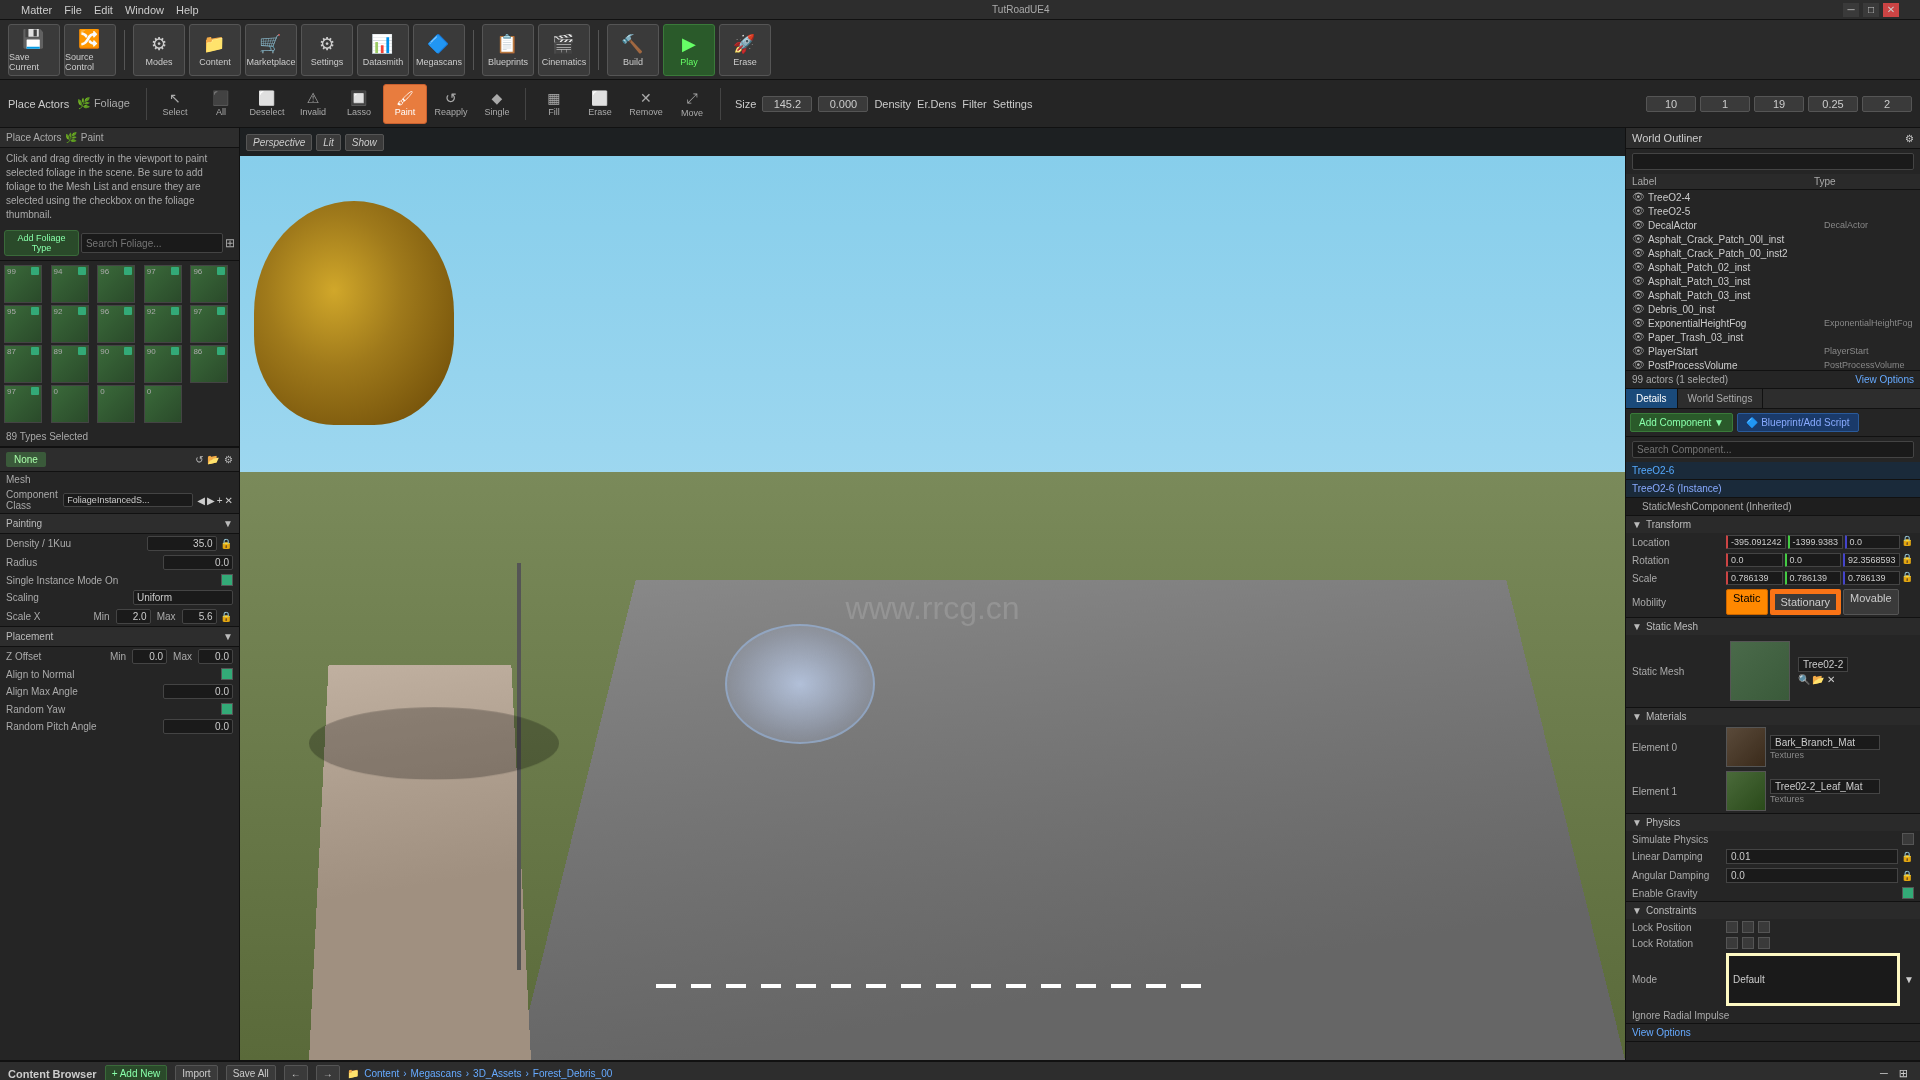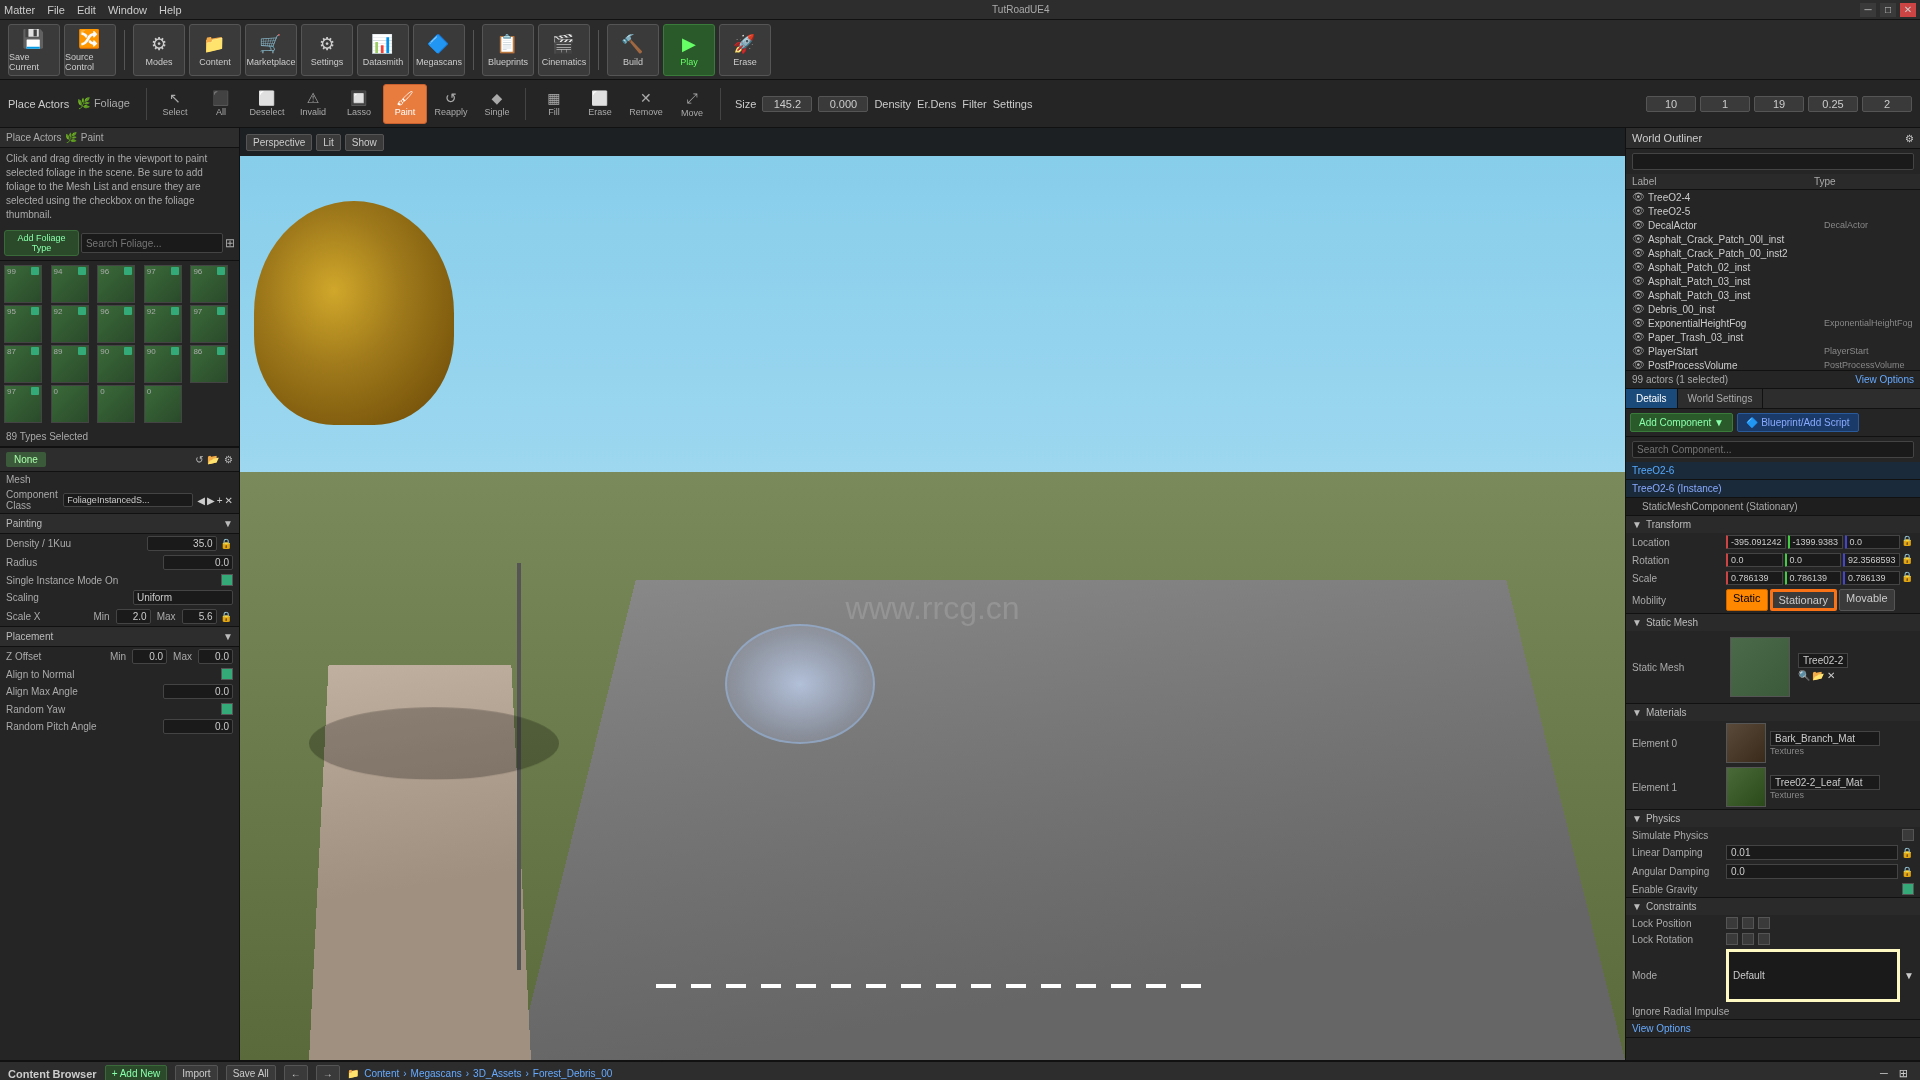--- a/index.html
+++ b/index.html
@@ -1,19 +1,19 @@
 <!DOCTYPE html>
 <html><head>
   <meta charset="utf-8">
   <style>
     * { margin: 0; padding: 0; box-sizing: border-box; }
     body { width: 1920px; height: 1080px; background: #1a1a1a; font-family: 'Segoe UI', Arial, sans-serif; font-size: 11px; color: #ccc; overflow: hidden; }
 
     
-    #menu-bar { width: 100%; height: 20px; background: #2d2d2d; display: flex; align-items: center; padding: 0 4px; gap: 12px; border-bottom: 1px solid #111; }
+    #menu-bar { width: 100%; height: 20px; background: #2d2d2d; display: flex; align-items: center; padding: 0 21px; gap: 12px; border-bottom: 1px solid #111; }
     #menu-bar span { font-size: 11px; color: #ccc; cursor: pointer; }
     #window-controls { margin-left: auto; display: flex; gap: 4px; }
     #window-controls span { width: 16px; height: 14px; display: flex; align-items: center; justify-content: center; font-size: 10px; cursor: pointer; }
 
     
     #main-toolbar { width: 100%; height: 60px; background: #2a2a2a; display: flex; align-items: center; padding: 0 8px; gap: 4px; border-bottom: 1px solid #111; }
     .toolbar-btn { display: flex; flex-direction: column; align-items: center; justify-content: center; width: 52px; height: 52px; background: #3a3a3a; border: 1px solid #555; border-radius: 3px; cursor: pointer; color: #ccc; font-size: 9px; gap: 2px; }
     .toolbar-btn .icon { font-size: 18px; }
     .toolbar-sep { width: 1px; height: 40px; background: #555; margin: 0 4px; }
 
@@ -44,21 +44,21 @@
     .prop-label { color: #aaa; font-size: 10px; flex: 1; }
     .prop-value { background: #1a1a1a; border: 1px solid #444; color: #ccc; padding: 1px 3px; font-size: 10px; width: 70px; border-radius: 2px; text-align: right; }
     .prop-value-wide { background: #1a1a1a; border: 1px solid #444; color: #ccc; padding: 1px 3px; font-size: 10px; width: 100px; border-radius: 2px; }
     .checkbox-row { display: flex; align-items: center; padding: 2px 6px; gap: 4px; }
     .checkbox { width: 12px; height: 12px; background: #3a7; border: 1px solid #555; display: inline-block; }
     .component-class { background: #1a1a1a; border: 1px solid #444; color: #ccc; padding: 1px 3px; font-size: 9px; width: 130px; border-radius: 2px; }
 
     
     #viewport { flex: 1; background: #1a2a3a; position: relative; overflow: hidden; }
     #viewport-toolbar { position: absolute; top: 0; left: 0; right: 0; height: 28px; background: rgba(30,30,30,0.85); display: flex; align-items: center; padding: 0 6px; gap: 4px; z-index: 10; }
-    #viewport-toolbar .vp-btn { background: #3a3a3a; border: 1px solid #555; color: #ccc; padding: 2px 6px; font-size: 10px; border-radius: 2px; cursor: pointer; }
+    #viewport-toolbar .vp-btn { background: #3a3a3a; border: 1px solid #555; color: #ccc; padding: 2px 6px; font-size: 10px; border-radius: 2px; cursor: pointer; font-style: italic; }
 
     
     #right-panel { width: 295px; background: #252525; border-left: 1px solid #111; display: flex; flex-direction: column; flex-shrink: 0; overflow: hidden; }
     #outliner-header { background: #2d2d2d; padding: 4px 6px; font-size: 11px; color: #ccc; border-bottom: 1px solid #111; display: flex; align-items: center; justify-content: space-between; }
     #outliner-search { width: calc(100% - 12px); margin: 4px 6px; background: #1a1a1a; border: 1px solid #444; color: #ccc; padding: 2px 4px; font-size: 10px; border-radius: 2px; }
     #outliner-cols { display: flex; padding: 2px 6px; border-bottom: 1px solid #111; background: #2a2a2a; }
     #outliner-cols span { font-size: 10px; color: #aaa; }
     #outliner-cols .col-label { flex: 1; }
     #outliner-cols .col-type { width: 100px; }
     .outliner-list { flex: 0 0 180px; overflow-y: auto; }
@@ -82,21 +82,21 @@
     .details-prop { display: flex; align-items: center; padding: 2px 6px; gap: 4px; }
     .details-prop-label { font-size: 10px; color: #aaa; width: 90px; flex-shrink: 0; }
     .xyz-row { display: flex; gap: 2px; flex: 1; }
     .xyz-field { flex: 1; background: #1a1a1a; border: 1px solid #444; padding: 1px 3px; font-size: 9px; color: #ccc; border-radius: 1px; }
     .xyz-field.x { border-left: 2px solid #c44; }
     .xyz-field.y { border-left: 2px solid #4c4; }
     .xyz-field.z { border-left: 2px solid #44c; }
     .mobility-row { display: flex; gap: 2px; }
     .mob-btn { padding: 2px 6px; font-size: 11px; border-radius: 2px; cursor: pointer; }
     .mob-static { background: #f80; color: #000; border: 1px solid #c60; }
-    .mob-stationary { background: #3a3a3a; color: #ccc; border: 3px solid #f97316; }
+    .mob-stationary { background: #3a3a3a; color: #ccc; border: 5px solid #f97316; }
     .mob-movable { background: #3a3a3a; color: #ccc; border: 1px solid #555; }
     .static-mesh-preview { width: 60px; height: 60px; background: linear-gradient(135deg, #4a6a4a, #3a5a3a); border: 1px solid #555; margin: 4px; }
     .material-preview { width: 40px; height: 40px; background: linear-gradient(135deg, #6a5a3a, #4a3a2a); border: 1px solid #555; }
 
     
     #bottom-panel { width: 100%; height: 260px; background: #1e1e1e; border-top: 2px solid #111; display: flex; flex-direction: column; flex-shrink: 0; }
     #content-browser-header { display: flex; align-items: center; padding: 3px 8px; background: #2d2d2d; border-bottom: 1px solid #111; gap: 8px; }
     #content-browser-header .cb-title { font-size: 11px; color: #ccc; font-weight: bold; }
     .cb-btn { background: #3a3a3a; border: 1px solid #555; color: #ccc; padding: 2px 6px; font-size: 10px; border-radius: 2px; cursor: pointer; }
     .cb-btn.green { background: #2a4a2a; border-color: #3a6a3a; color: #8fa; }
@@ -560,21 +560,21 @@
           <span>Add Component</span> ▼
         </button>
         <button class="blueprint-btn">
           <span>🔷</span>
           <span>Blueprint/Add Script</span>
         </button>
       </div>
       <input type="text" style="width: calc(100% - 12px); margin: 4px 6px; background: rgb(26, 26, 26); border: 1px solid rgb(68, 68, 68); color: rgb(204, 204, 204); padding: 2px 4px; font-size: 10px; border-radius: 2px;" placeholder="Search Component...">
       <div class="selected-actor">TreeO2-6</div>
       <div style="padding:3px 6px;font-size:10px;color:#8af;background:#1a2a3a;border-bottom:1px solid #111;">TreeO2-6 (Instance)</div>
-      <div style="padding:3px 6px 3px 16px;font-size:10px;color:#aaa;background:#1e1e1e;border-bottom:1px solid #111;">StaticMeshComponent (Stationary)</div>
+      <div style="padding:3px 6px 3px 16px;font-size:10px;color:#aaa;background:#1e1e1e;border-bottom:1px solid #111;">StaticMeshComponent (Inherited)</div>
 
       
       <div class="details-section">
         <div class="details-section-header">
           <span>▼</span>
           <span>Transform</span>
         </div>
         <div class="details-prop">
           <span class="details-prop-label">Location</span>
           <div class="xyz-row">

